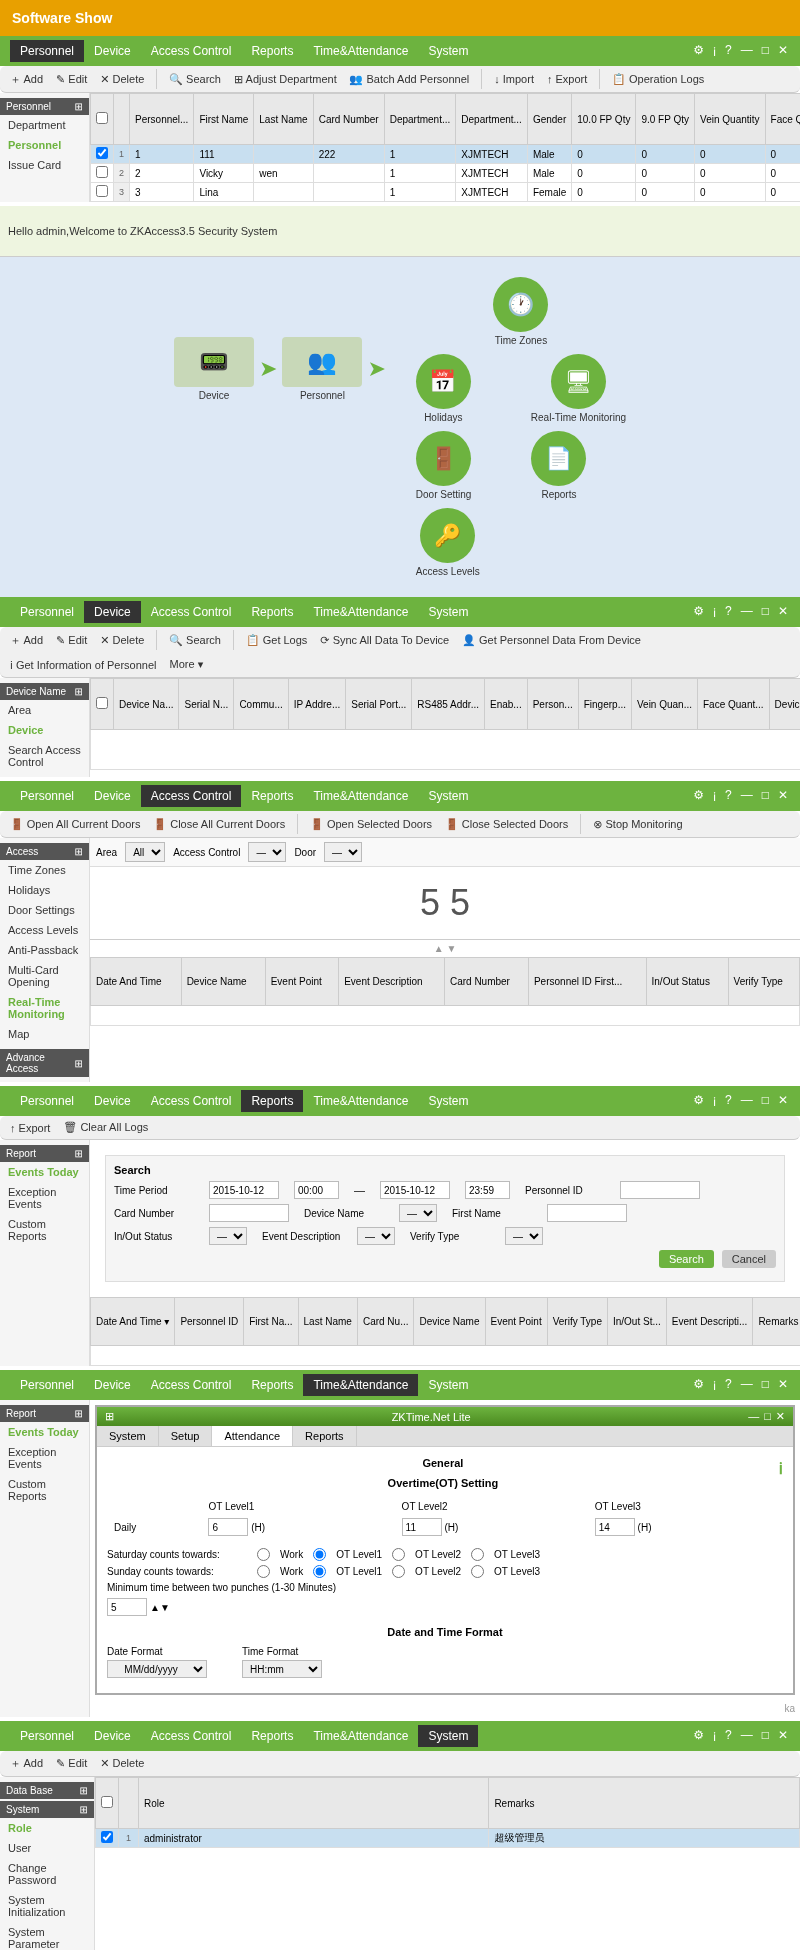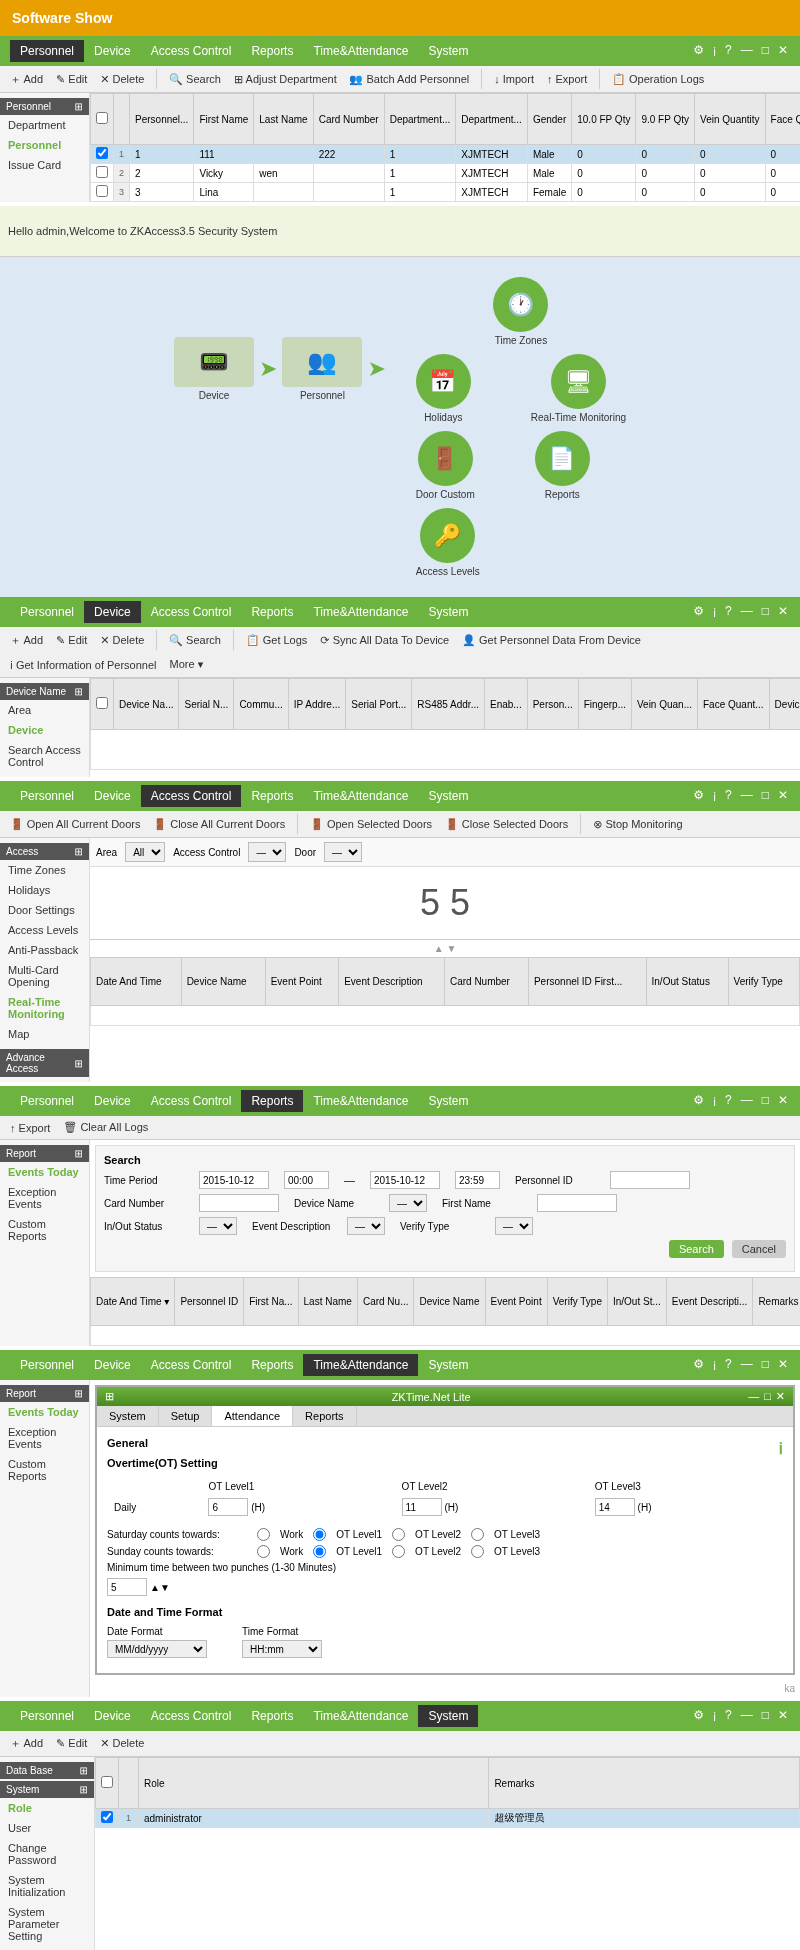--- a/index.html
+++ b/index.html
@@ -68,20 +68,21 @@
 
     
     .toolbar {
       background: #f0f0f0;
       border-bottom: 1px solid #ccc;
       display: flex;
       align-items: center;
       padding: 3px 6px;
       gap: 5px;
       flex-wrap: wrap;
+      border-radius: 6px;
     }
     .toolbar-btn {
       display: flex;
       align-items: center;
       gap: 3px;
       background: none;
       border: none;
       cursor: pointer;
       font-size: 11px;
       padding: 2px 4px;
@@ -176,21 +177,21 @@
       font-size: 10px;
       border: 1px solid #bbb;
       padding: 1px 3px;
       height: 20px;
     }
 
     
     .search-form {
       background: #f5f5f5;
       border: 1px solid #ddd;
-      margin: 5px;
+      margin: 15px;
       padding: 8px;
       font-size: 11px;
     }
     .search-form-title {
       font-weight: bold;
       margin-bottom: 5px;
     }
     .form-row {
       display: flex;
       gap: 15px;
@@ -236,20 +237,21 @@
       background: #fff;
       border-bottom: none;
     }
     .ta-dialog-body {
       padding: 10px;
     }
     .ta-section-title {
       font-weight: bold;
       font-size: 11px;
       margin-bottom: 8px;
+      text-align: center;
     }
     .ta-info-icon {
       float: right;
       color: #6db33f;
       font-size: 16px;
     }
     .ot-table {
       width: 100%;
       font-size: 10px;
       margin-bottom: 8px;
@@ -538,21 +540,21 @@
         </div>
         <div class="icon-block">
           <div class="circle" style="background:#6db33f;width:55px;height:55px;border-radius:50%;display:flex;align-items:center;justify-content:center;color:#fff;font-size:22px;">🖥</div>
           <span class="lbl">Real-Time Monitoring</span>
         </div>
       </div>
 
       <div style="display:flex;gap:60px;align-items:center;">
         <div class="icon-block">
           <div class="circle">🚪</div>
-          <span class="lbl">Door Custom</span>
+          <span class="lbl">Door Setting</span>
         </div>
         <div class="icon-block">
           <div class="circle" style="background:#6db33f;width:55px;height:55px;border-radius:50%;display:flex;align-items:center;justify-content:center;color:#fff;font-size:22px;">📄</div>
           <span class="lbl">Reports</span>
         </div>
       </div>
 
       <div style="display:flex;justify-content:flex-start;">
         <div class="icon-block">
           <div class="circle">🔑</div>
@@ -909,21 +911,21 @@
           </div>
           <div style="font-size:10px;margin-bottom:5px;">Minimum time between two punches (1-30 Minutes)</div>
           <div style="margin-bottom:10px;">
             <input type="text" value="5" class="inline-input" style="">
             <span style="font-size:10px;">▲▼</span>
           </div>
           <div class="ta-section-title">Date and Time Format</div>
           <div class="form-row">
             <div>
               <div style="font-size:10px;margin-bottom:3px;">Date Format</div>
-              <select class="select-sm" style="width:100px;">
+              <select class="select-sm" style="width:100px;text-align:center;">
                 <option>MM/dd/yyyy</option>
               </select>
             </div>
             <div style="margin-left:20px;">
               <div style="font-size:10px;margin-bottom:3px;">Time Format</div>
               <select class="select-sm" style="width:80px;">
                 <option>HH:mm</option>
               </select>
             </div>
           </div>

